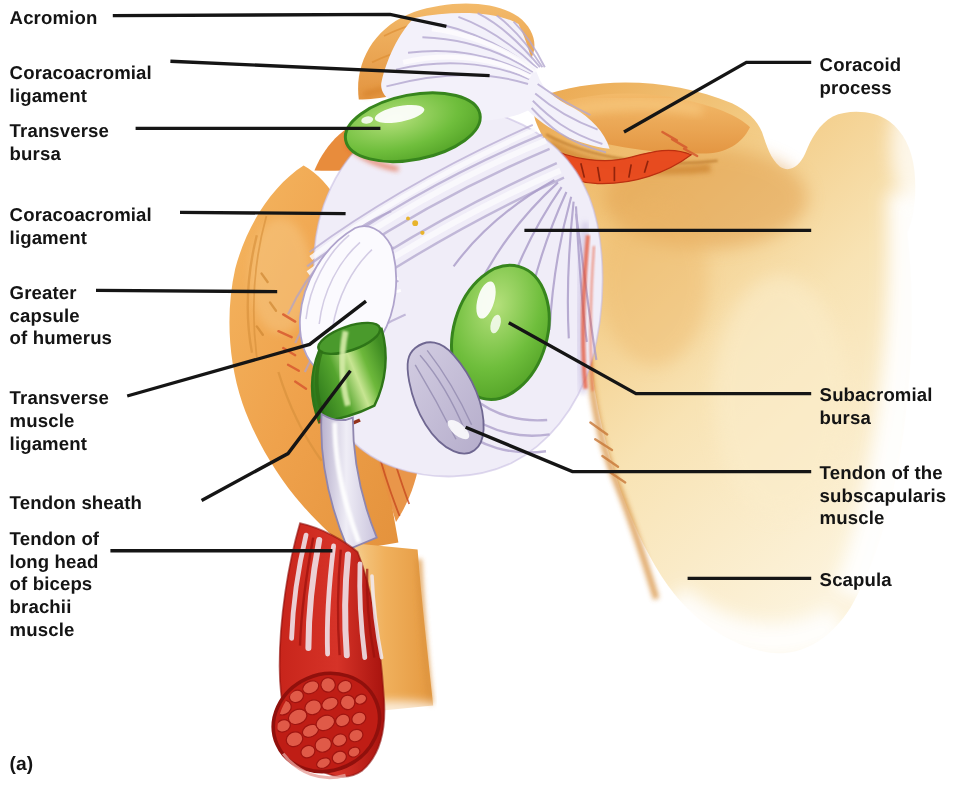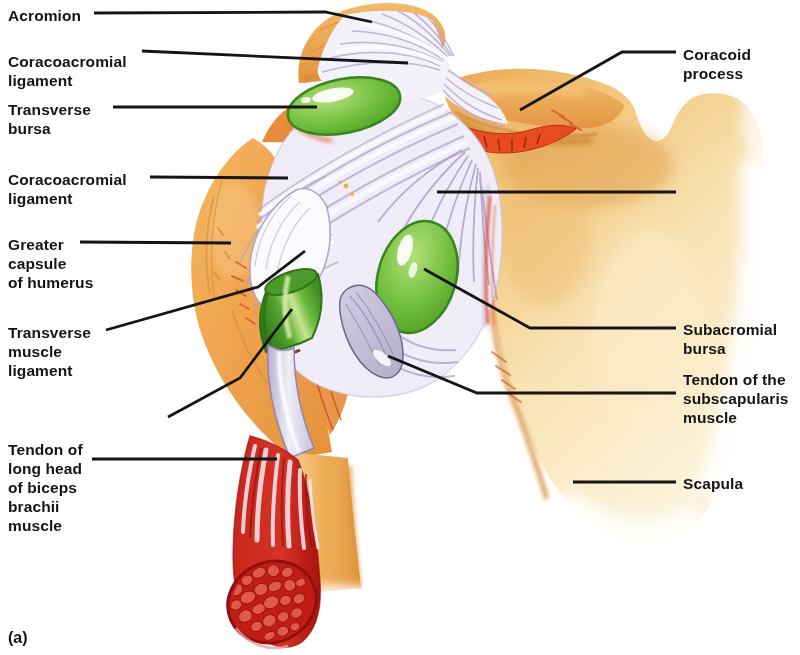--- a/index.html
+++ b/index.html
@@ -379,30 +379,31 @@
 <div class="label" style="left:8px;top:100px">Transverse
 bursa</div>
 <div class="label" style="left:8px;top:170px">Coracoacromial
 ligament</div>
 <div class="label" style="left:8px;top:235px">Greater
 capsule
 of humerus</div>
 <div class="label" style="left:8px;top:323px">Transverse
 muscle
 ligament</div>
+<div class="label" style="left:8px;top:410px">Tendon sheath</div>
 <div class="label" style="left:8px;top:440px">Tendon of
 long head
 of biceps
 brachii
 muscle</div>
 
 <div class="label" style="left:683px;top:45px">Coracoid
 process</div>
 <div class="label" style="left:683px;top:320px">Subacromial
 bursa</div>
-<div class="label" style="left:683px;top:370px">Tendon of the
+<div class="label" style="left:683px;top:385px">Tendon of the
 subscapularis
 muscle</div>
 <div class="label" style="left:683px;top:474px">Scapula</div>
 
 <div class="panel" style="left:8px;top:629px">(a)</div>
 
 </div>
 
 </body></html>

